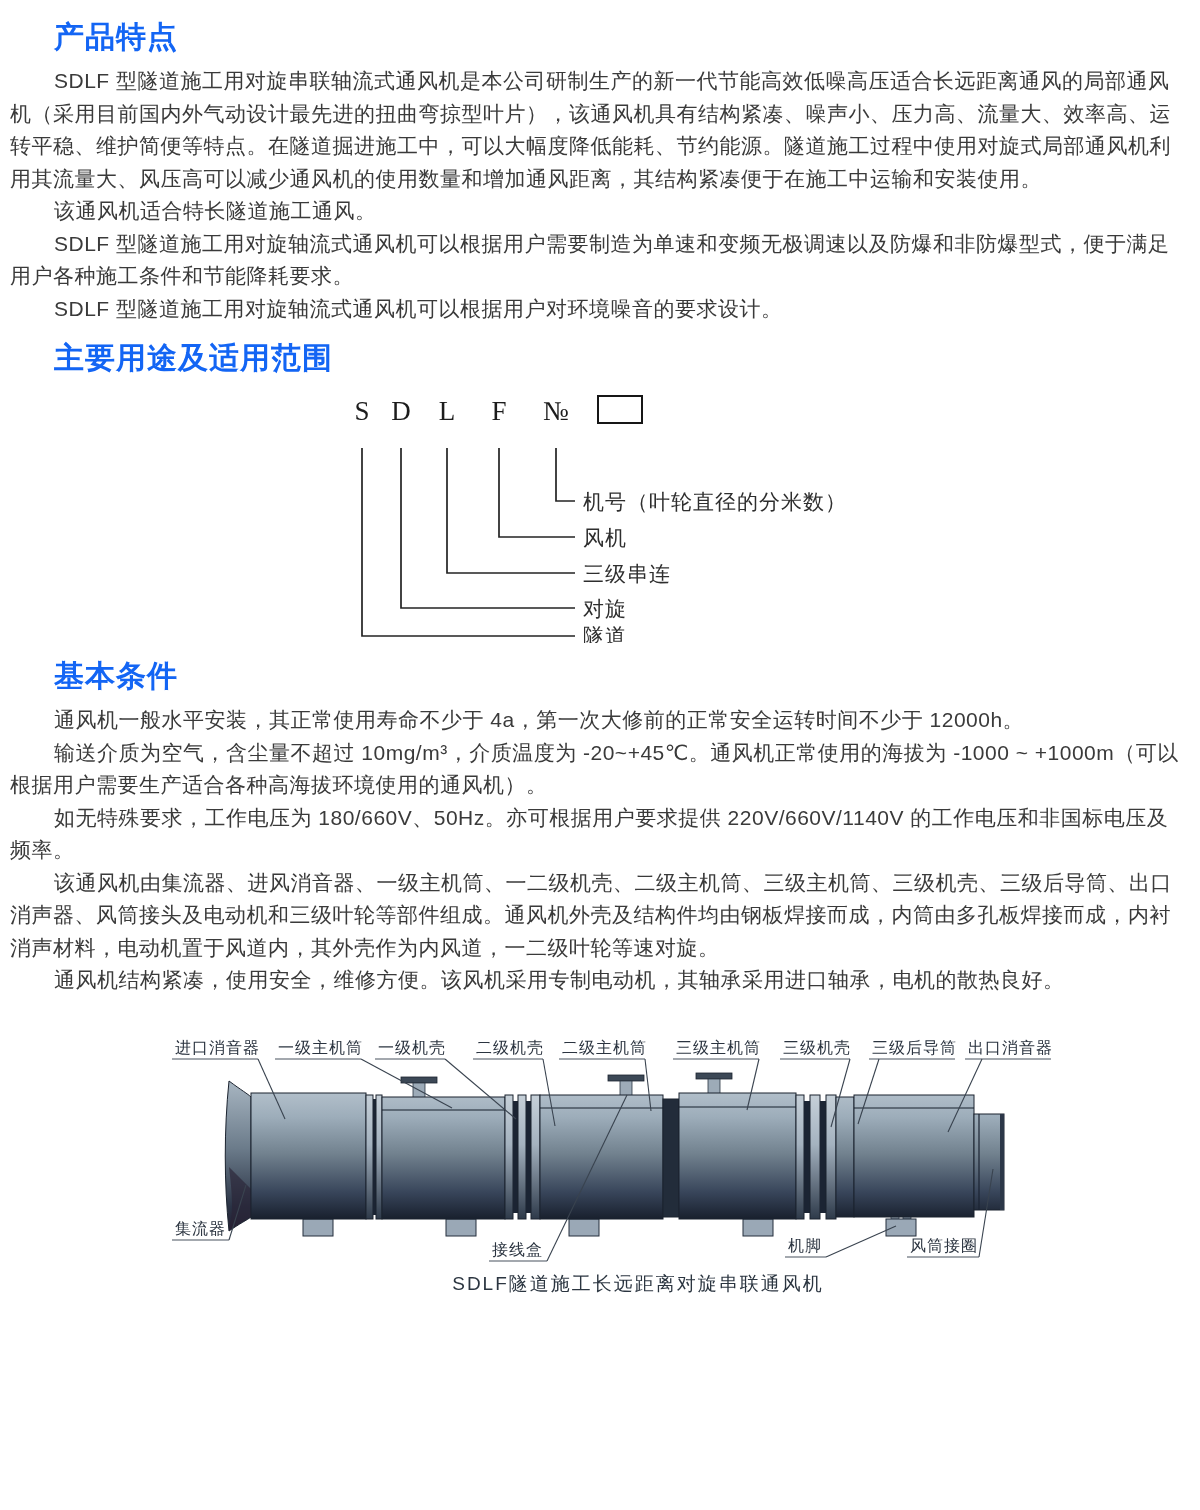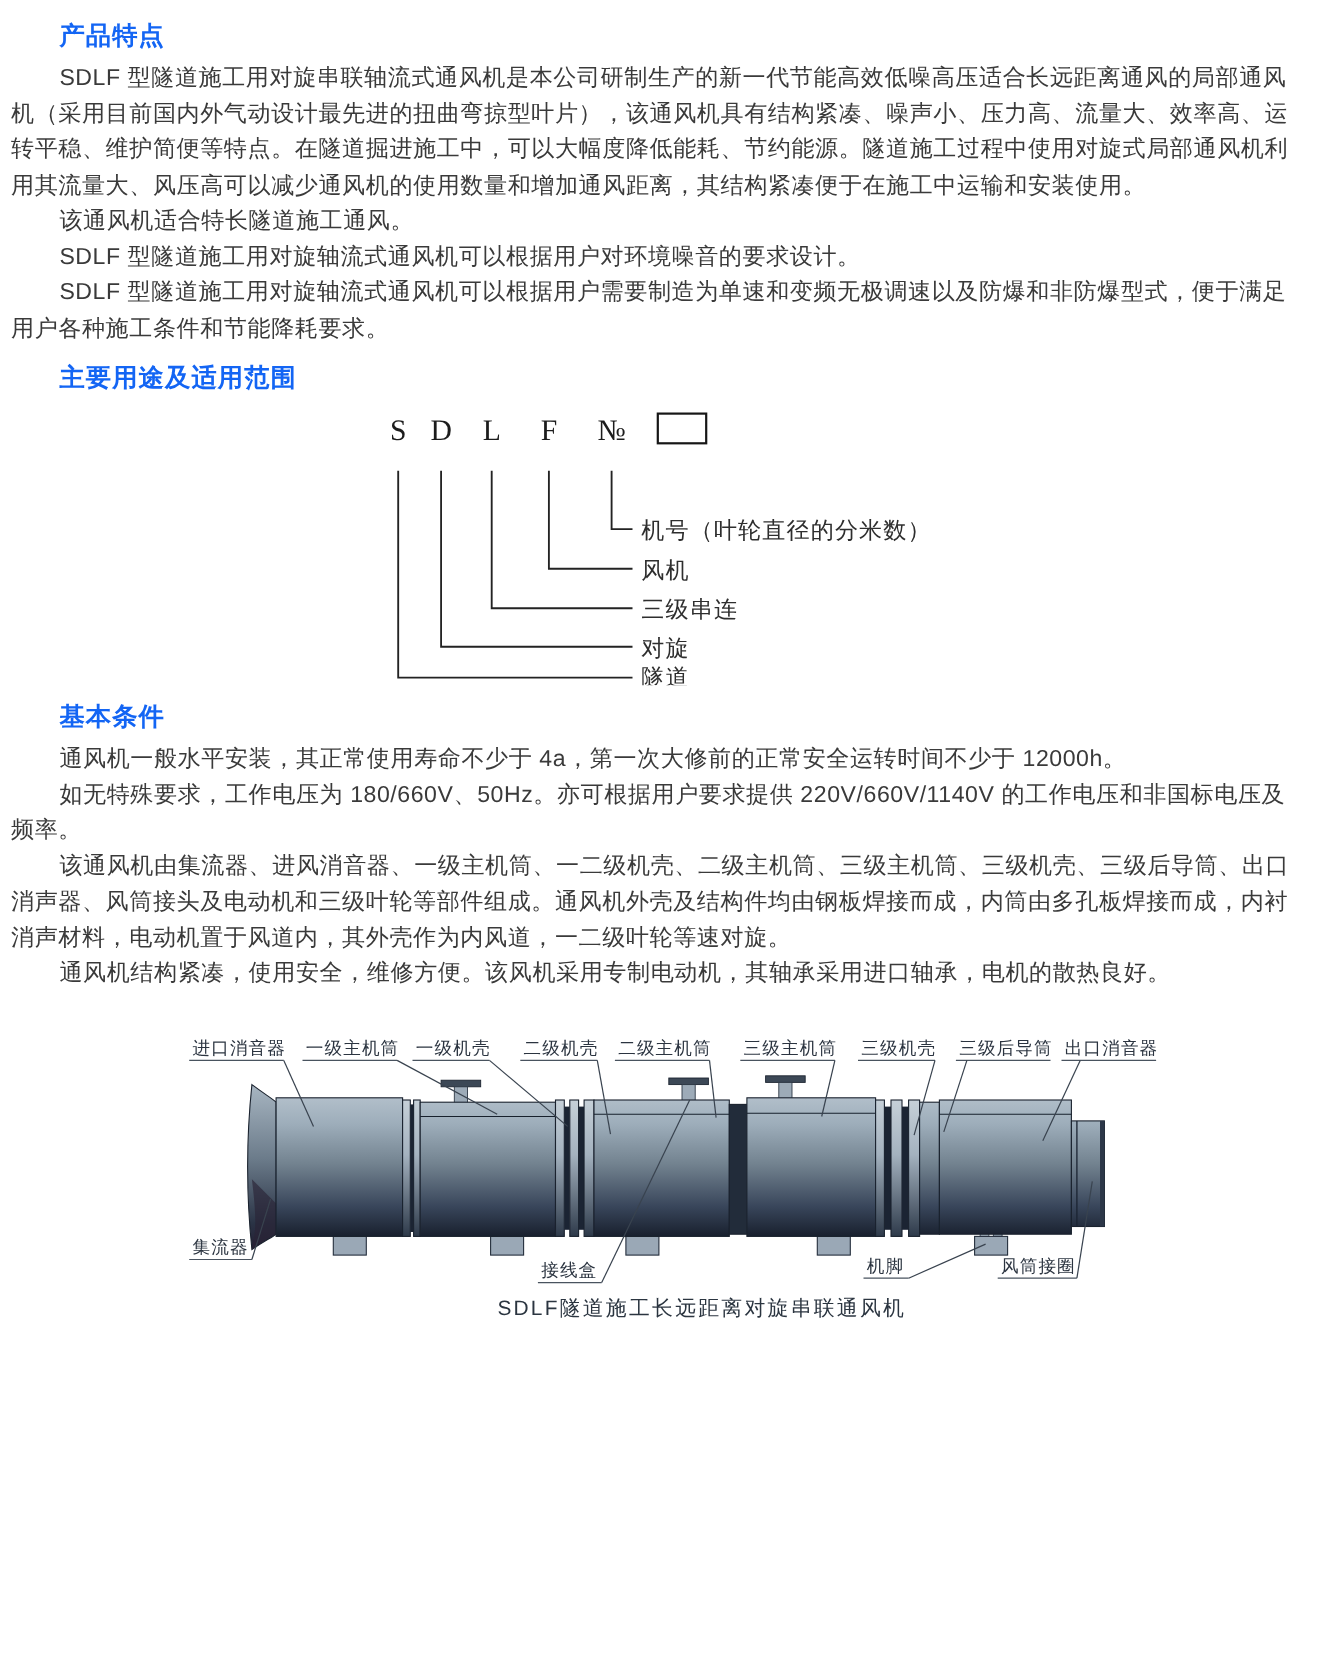--- a/index.html
+++ b/index.html
@@ -4,21 +4,21 @@
 <style>
   html,body{margin:0;padding:0;background:#ffffff;}
   body{
     width:1200px;height:1510px;overflow:hidden;
     font-family:"Liberation Sans","DejaVu Sans",sans-serif;
     color:#3a3a3a;
   }
   .doc{padding:4px 16px 0 10px;}
   .sec-heading{
     color:#1365f4;
-    font-size:23px;
+    font-size:30px;
     font-weight:bold;
     margin:13px 0 7px 44px;
     letter-spacing:1px;
   }
   .body-para{
     font-size:21px;
     line-height:32.5px;
     margin:0;
     text-indent:44px;
     letter-spacing:0.5px;
@@ -35,22 +35,22 @@
   .fan-caption{font-size:19px;fill:#2b3540;letter-spacing:2px;}
 </style>
 </head>
 <body>
 
 <div class="doc">
 
   <h2 class="sec-heading">产品特点</h2>
   <p class="body-para">SDLF 型隧道施工用对旋串联轴流式通风机是本公司研制生产的新一代节能高效低噪高压适合长远距离通风的局部通风机（采用目前国内外气动设计最先进的扭曲弯掠型叶片），该通风机具有结构紧凑、噪声小、压力高、流量大、效率高、运转平稳、维护简便等特点。在隧道掘进施工中，可以大幅度降低能耗、节约能源。隧道施工过程中使用对旋式局部通风机利用其流量大、风压高可以减少通风机的使用数量和增加通风距离，其结构紧凑便于在施工中运输和安装使用。</p>
   <p class="body-para">该通风机适合特长隧道施工通风。</p>
+  <p class="body-para">SDLF 型隧道施工用对旋轴流式通风机可以根据用户需要制造为单速和变频无极调速以及防爆和非防爆型式，便于满足用户各种施工条件和节能降耗要求。</p>
   <p class="body-para">SDLF 型隧道施工用对旋轴流式通风机可以根据用户对环境噪音的要求设计。</p>
-  <p class="body-para">SDLF 型隧道施工用对旋轴流式通风机可以根据用户需要制造为单速和变频无极调速以及防爆和非防爆型式，便于满足用户各种施工条件和节能降耗要求。</p>
 
   <h2 class="sec-heading">主要用途及适用范围</h2>
 
 
   <figure class="model-figure">
     <svg width="1200" height="257" viewBox="0 443 1200 257" xmlns="http://www.w3.org/2000/svg">
       <g>
         <text class="model-letter" x="352" y="477" text-anchor="middle">S</text>
         <text class="model-letter" x="391" y="477" text-anchor="middle">D</text>
         <text class="model-letter" x="437" y="477" text-anchor="middle">L</text>
@@ -70,20 +70,21 @@
         <text class="tree-label" x="573" y="602">风机</text>
         <text class="tree-label" x="573" y="638">三级串连</text>
         <text class="tree-label" x="573" y="673">对旋</text>
         <text class="tree-label" x="573" y="700">隧道</text>
       </g>
     </svg>
   </figure>
 
   <h2 class="sec-heading">基本条件</h2>
   <p class="body-para">通风机一般水平安装，其正常使用寿命不少于 4a，第一次大修前的正常安全运转时间不少于 12000h。</p>
+  <p class="body-para">输送介质为空气，含尘量不超过 10mg/m³，介质温度为 -20~+45℃。通风机正常使用的海拔为 -1000 ~ +1000m（可以根据用户需要生产适合各种高海拔环境使用的通风机）。</p>
   <p class="body-para">如无特殊要求，工作电压为 180/660V、50Hz。亦可根据用户要求提供 220V/660V/1140V 的工作电压和非国标电压及频率。</p>
 
   <p class="body-para">该通风机由集流器、进风消音器、一级主机筒、一二级机壳、二级主机筒、三级主机筒、三级机壳、三级后导筒、出口消声器、风筒接头及电动机和三级叶轮等部件组成。通风机外壳及结构件均由钢板焊接而成，内筒由多孔板焊接而成，内衬消声材料，电动机置于风道内，其外壳作为内风道，一二级叶轮等速对旋。</p>
 
   <p class="body-para">通风机结构紧凑，使用安全，维修方便。该风机采用专制电动机，其轴承采用进口轴承，电机的散热良好。</p>
 
   <figure class="fan-figure" style="margin-top:26px;">
     <svg width="1200" height="312" viewBox="0 1196 1200 312" xmlns="http://www.w3.org/2000/svg">
       <defs>
         <linearGradient id="bodyGrad" gradientUnits="userSpaceOnUse" x1="0" y1="1264" x2="0" y2="1394">

